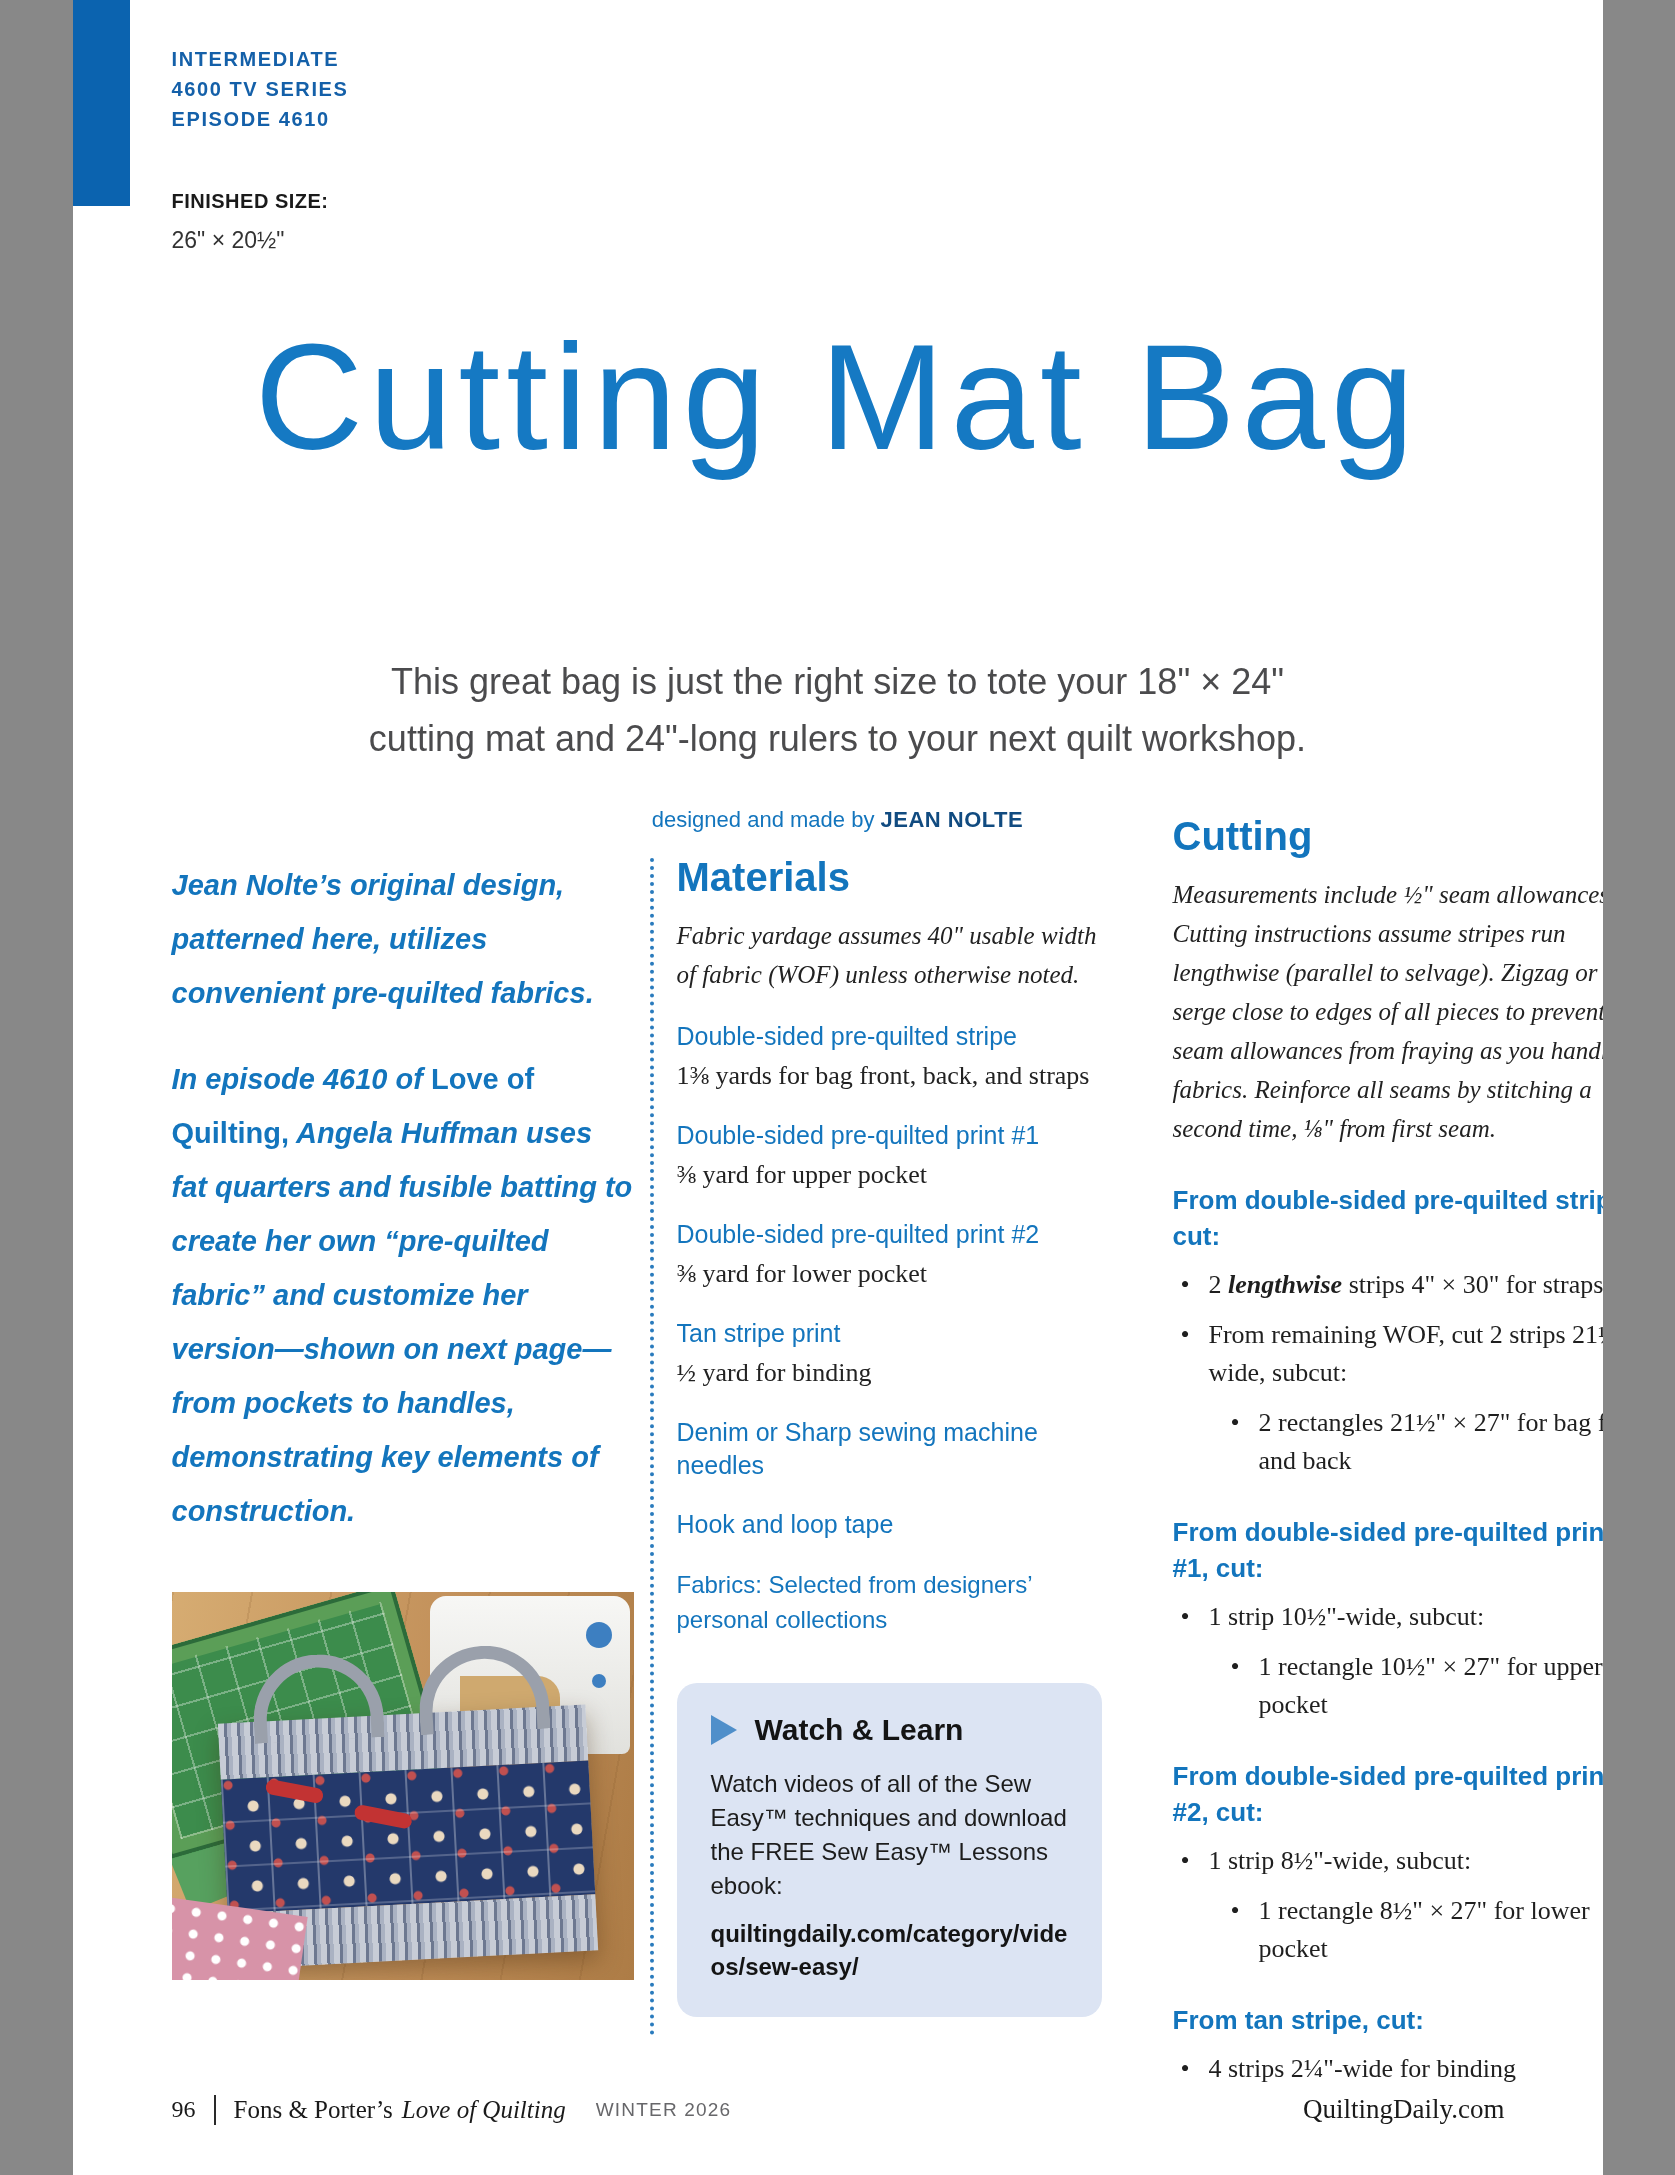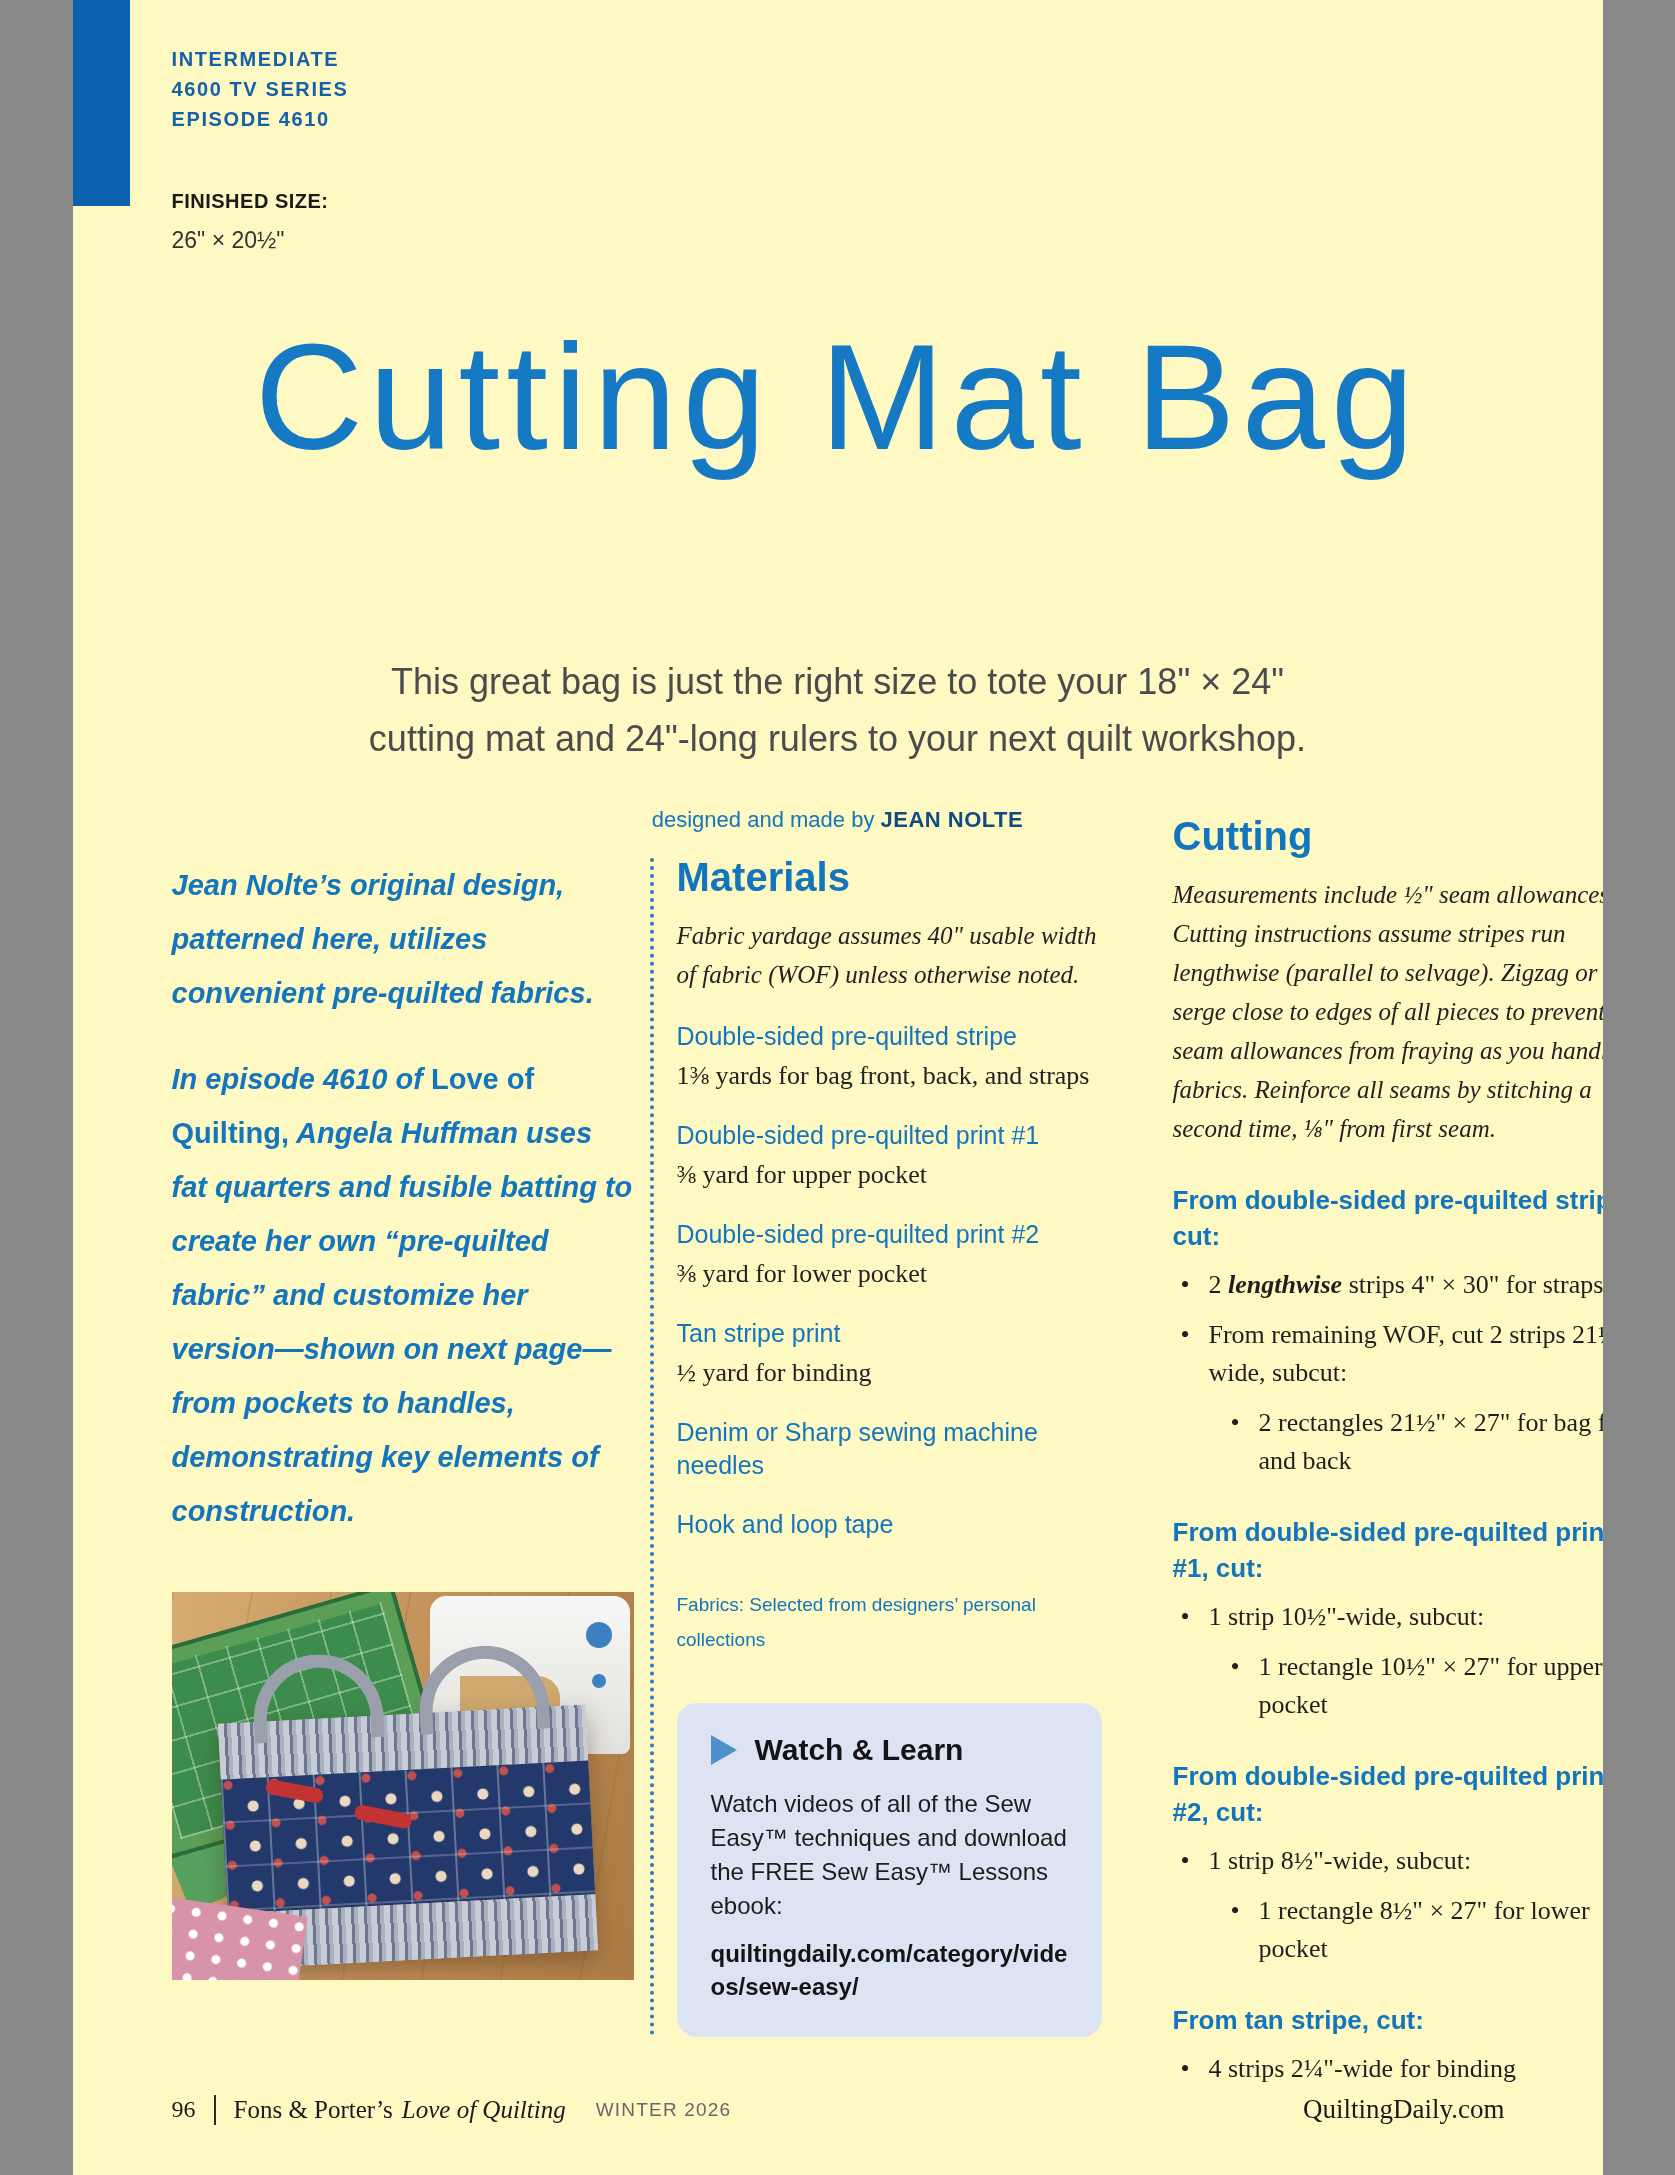--- a/index.html
+++ b/index.html
@@ -1,19 +1,19 @@
 <!DOCTYPE html>
 <html><head>
 <meta charset="utf-8">
 <style>
   * { margin:0; padding:0; box-sizing:border-box; }
   body { background:#888; font-family:"Liberation Sans", sans-serif; }
   .page {
     position:relative; width:1530px; height:2175px; margin:0 auto;
-    background:#fef9c3; overflow:hidden; color:#1f1f1f;
+    background:#ffffff; overflow:hidden; color:#1f1f1f;
   }
 
   
   .corner-bar { position:absolute; left:0; top:0; width:57px; height:206px; background:#0b63af; }
 
   
   .eyebrow { position:absolute; left:99px; top:44px; }
   .eyebrow div { font-size:20px; font-weight:700; color:#1460a9; letter-spacing:1.6px; line-height:30px; }
 
   .finished { position:absolute; left:99px; top:190px; }
@@ -81,21 +81,21 @@
     background-color:#d793a8;
     background-image:radial-gradient(circle, #fff 0 4px, transparent 5px); background-size:26px 22px; }
 
   
   .h2 { font-size:40px; font-weight:700; color:#1375bd; margin-bottom:16px; }
   .serif-note { font-family:"Liberation Serif", serif; font-style:italic; font-size:25px; line-height:39px; color:#222; }
 
   
   .mat-name { margin-top:26px; font-size:25px; font-weight:400; color:#1375bd; line-height:33px; }
   .mat-desc { margin-top:6px; font-family:"Liberation Serif", serif; font-size:26px; color:#222; line-height:34px; }
-  .fabrics-note { margin-top:46px; font-size:19px; line-height:35px; color:#1375bd; }
+  .fabrics-note { margin-top:26px; font-size:24px; line-height:35px; color:#1375bd; }
 
   
   .watch-box { margin-top:46px; background:#dce4f3; border-radius:20px; padding:30px 34px 34px; }
   .watch-head { display:flex; align-items:center; gap:18px; }
   .play-icon { width:0; height:0; border-top:15px solid transparent; border-bottom:15px solid transparent;
     border-left:26px solid #4f8fca; }
   .watch-title { font-size:30px; font-weight:700; color:#141414; }
   .watch-body { margin-top:20px; font-size:24px; line-height:34px; color:#1c1c1c; }
   .watch-link { margin-top:14px; font-size:24px; line-height:33px; font-weight:700; color:#141414; overflow-wrap:anywhere; }
 

